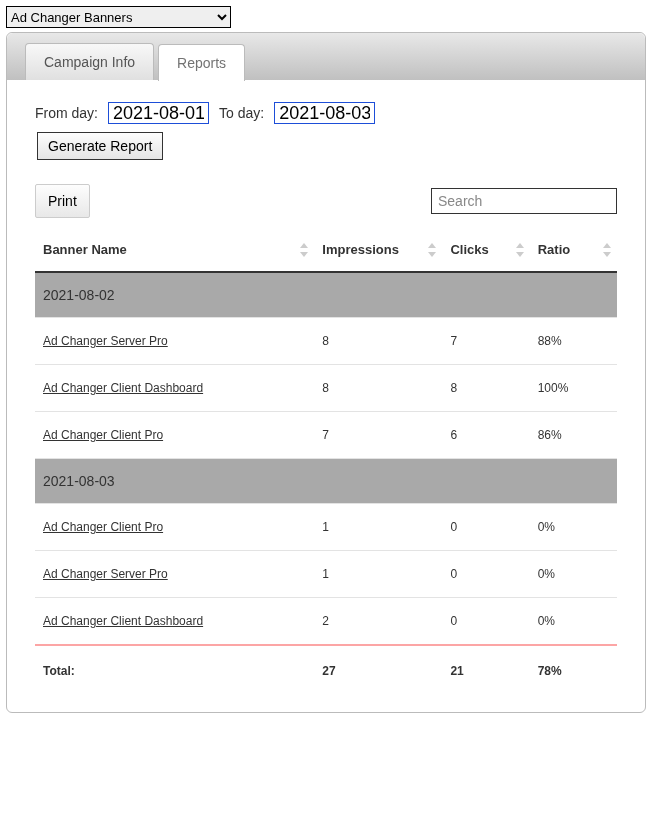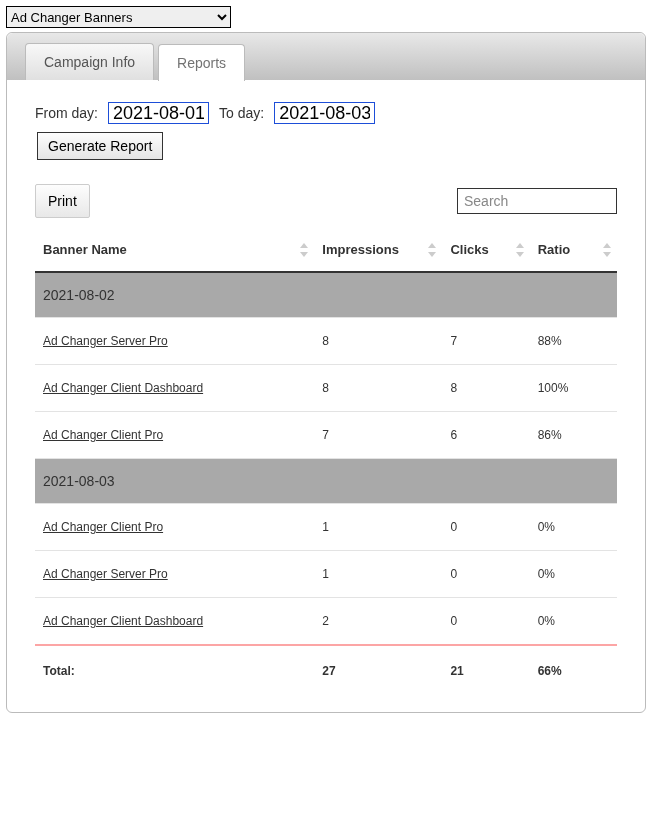--- a/index.html
+++ b/index.html
@@ -87,21 +87,21 @@
 .print-btn {
   border: 1px solid #ccc;
   background: linear-gradient(#fdfdfd, #e8e8e8);
   padding: 8px 12px;
   font-size: 14px;
   font-family: Verdana, Arial, sans-serif;
   cursor: pointer;
   border-radius: 2px;
 }
 .search-input {
-  width: 160px;
+  width: 186px;
   height: 26px;
   border: 1px solid #333;
   padding: 2px 6px;
   font-size: 14px;
   font-family: Verdana, Arial, sans-serif;
 }
 .search-input::placeholder { color: #888; }
 table.data {
   width: 100%;
   border-collapse: collapse;
@@ -260,21 +260,21 @@
           <tr class="data-row">
             <td><a href="#">Ad Changer Client Dashboard</a></td>
             <td>2</td>
             <td>0</td>
             <td>0%</td>
           </tr>
           <tr class="total">
             <td>Total:</td>
             <td>27</td>
             <td>21</td>
-            <td>66%</td>
+            <td>78%</td>
           </tr>
         </tbody>
     </table>
 
 
   </div>
 </div>
 
 
 

